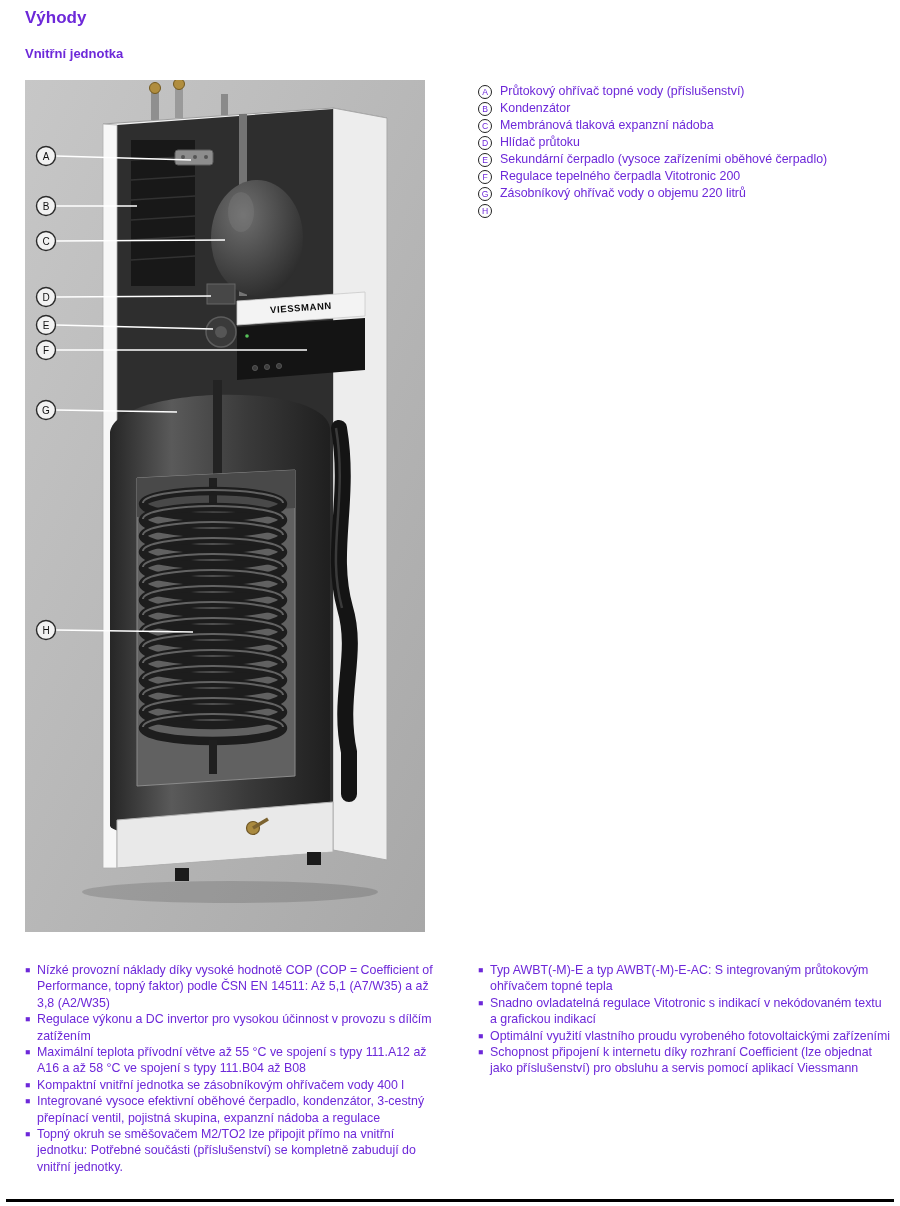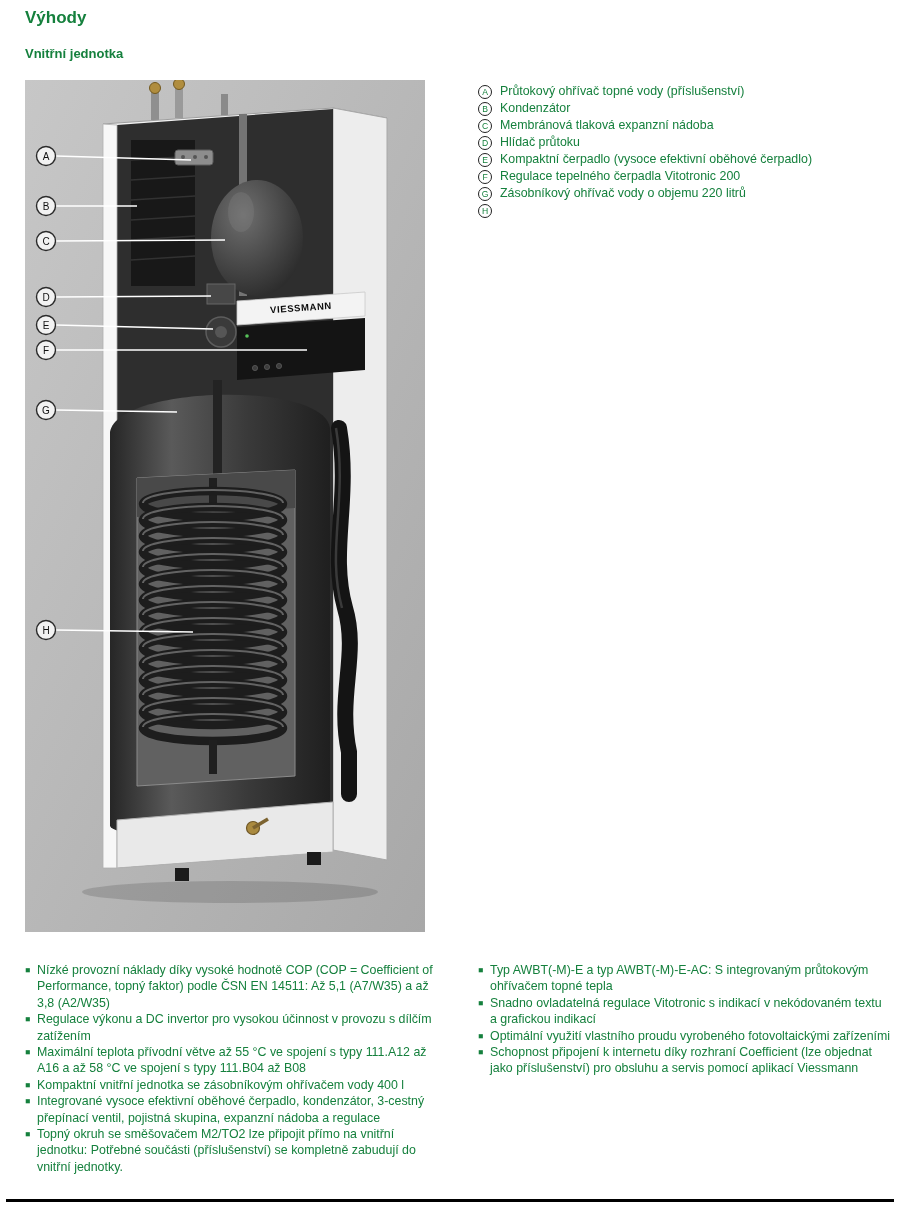--- a/index.html
+++ b/index.html
@@ -1,17 +1,17 @@
 <!DOCTYPE html>
 <html><head>
 <meta charset="utf-8">
 <style>
   *{margin:0;padding:0;box-sizing:border-box}
   html,body{background:#ffffff}
-  .page{position:relative;width:900px;height:1206px;background:#fff;color:#15803d;
+  .page{position:relative;width:900px;height:1206px;background:#fff;color:#6d28d9;
         font-family:"Liberation Sans",sans-serif;overflow:hidden}
   .page-title{position:absolute;left:25px;top:8px;font-size:17px;font-weight:bold}
   .page-subtitle{position:absolute;left:25px;top:46px;font-size:13px;font-weight:bold}
   .figure{position:absolute;left:25px;top:80px;width:400px;height:852px}
   svg{display:block;font-family:inherit}
   .legend{position:absolute;left:478px;top:84px;width:416px}
   .legend-row{display:flex;align-items:flex-start;margin-bottom:2px;font-size:12.4px;line-height:14.6px}
   .key{flex:0 0 auto;width:14px;height:14px;border:1.2px solid #222;border-radius:50%;
        font-size:8.6px;line-height:12px;text-align:center;margin-right:8px;margin-top:1px}
   .col{position:absolute;top:962px;font-size:12.4px;line-height:16.4px}
@@ -210,21 +210,21 @@
     <div class="legend-row">
       <span class="key">C</span>
       <span class="lbl">Membránová tlaková expanzní nádoba</span>
     </div>
     <div class="legend-row">
       <span class="key">D</span>
       <span class="lbl">Hlídač průtoku</span>
     </div>
     <div class="legend-row">
       <span class="key">E</span>
-      <span class="lbl">Kompaktní čerpadlo (vysoce efektivní oběhové čerpadlo)</span>
+      <span class="lbl">Sekundární čerpadlo (vysoce zařízeními oběhové čerpadlo)</span>
     </div>
     <div class="legend-row">
       <span class="key">F</span>
       <span class="lbl">Regulace tepelného čerpadla Vitotronic 200</span>
     </div>
     <div class="legend-row">
       <span class="key">G</span>
       <span class="lbl">Zásobníkový ohřívač vody o objemu 220 litrů</span>
     </div>
     <div class="legend-row">

